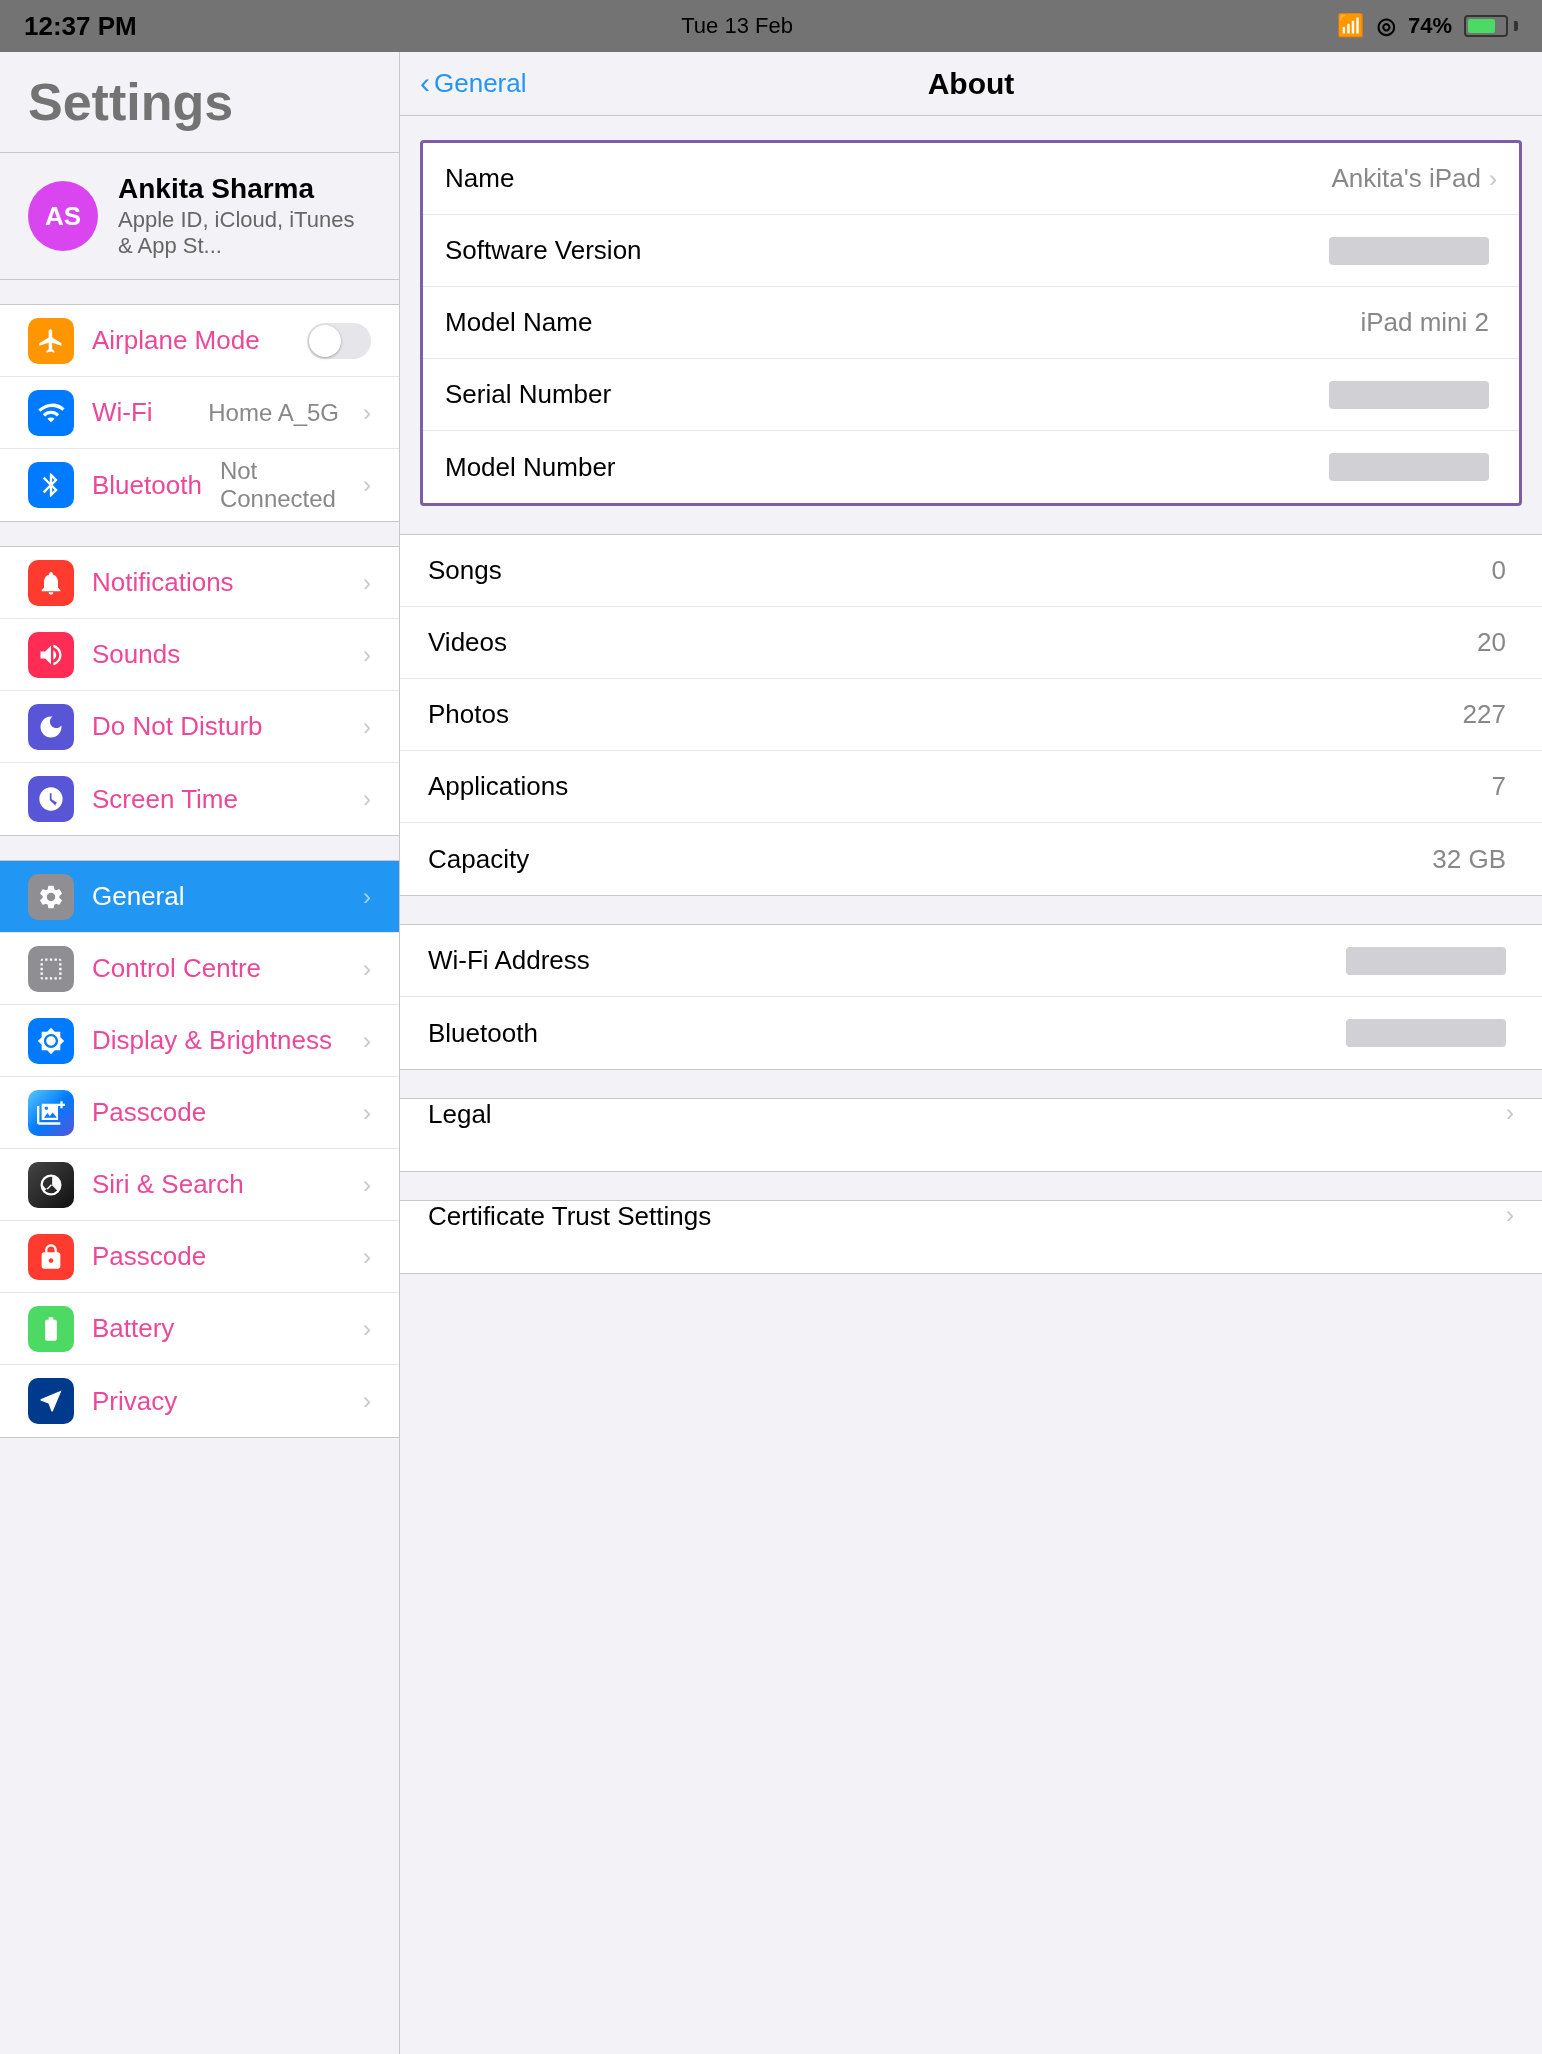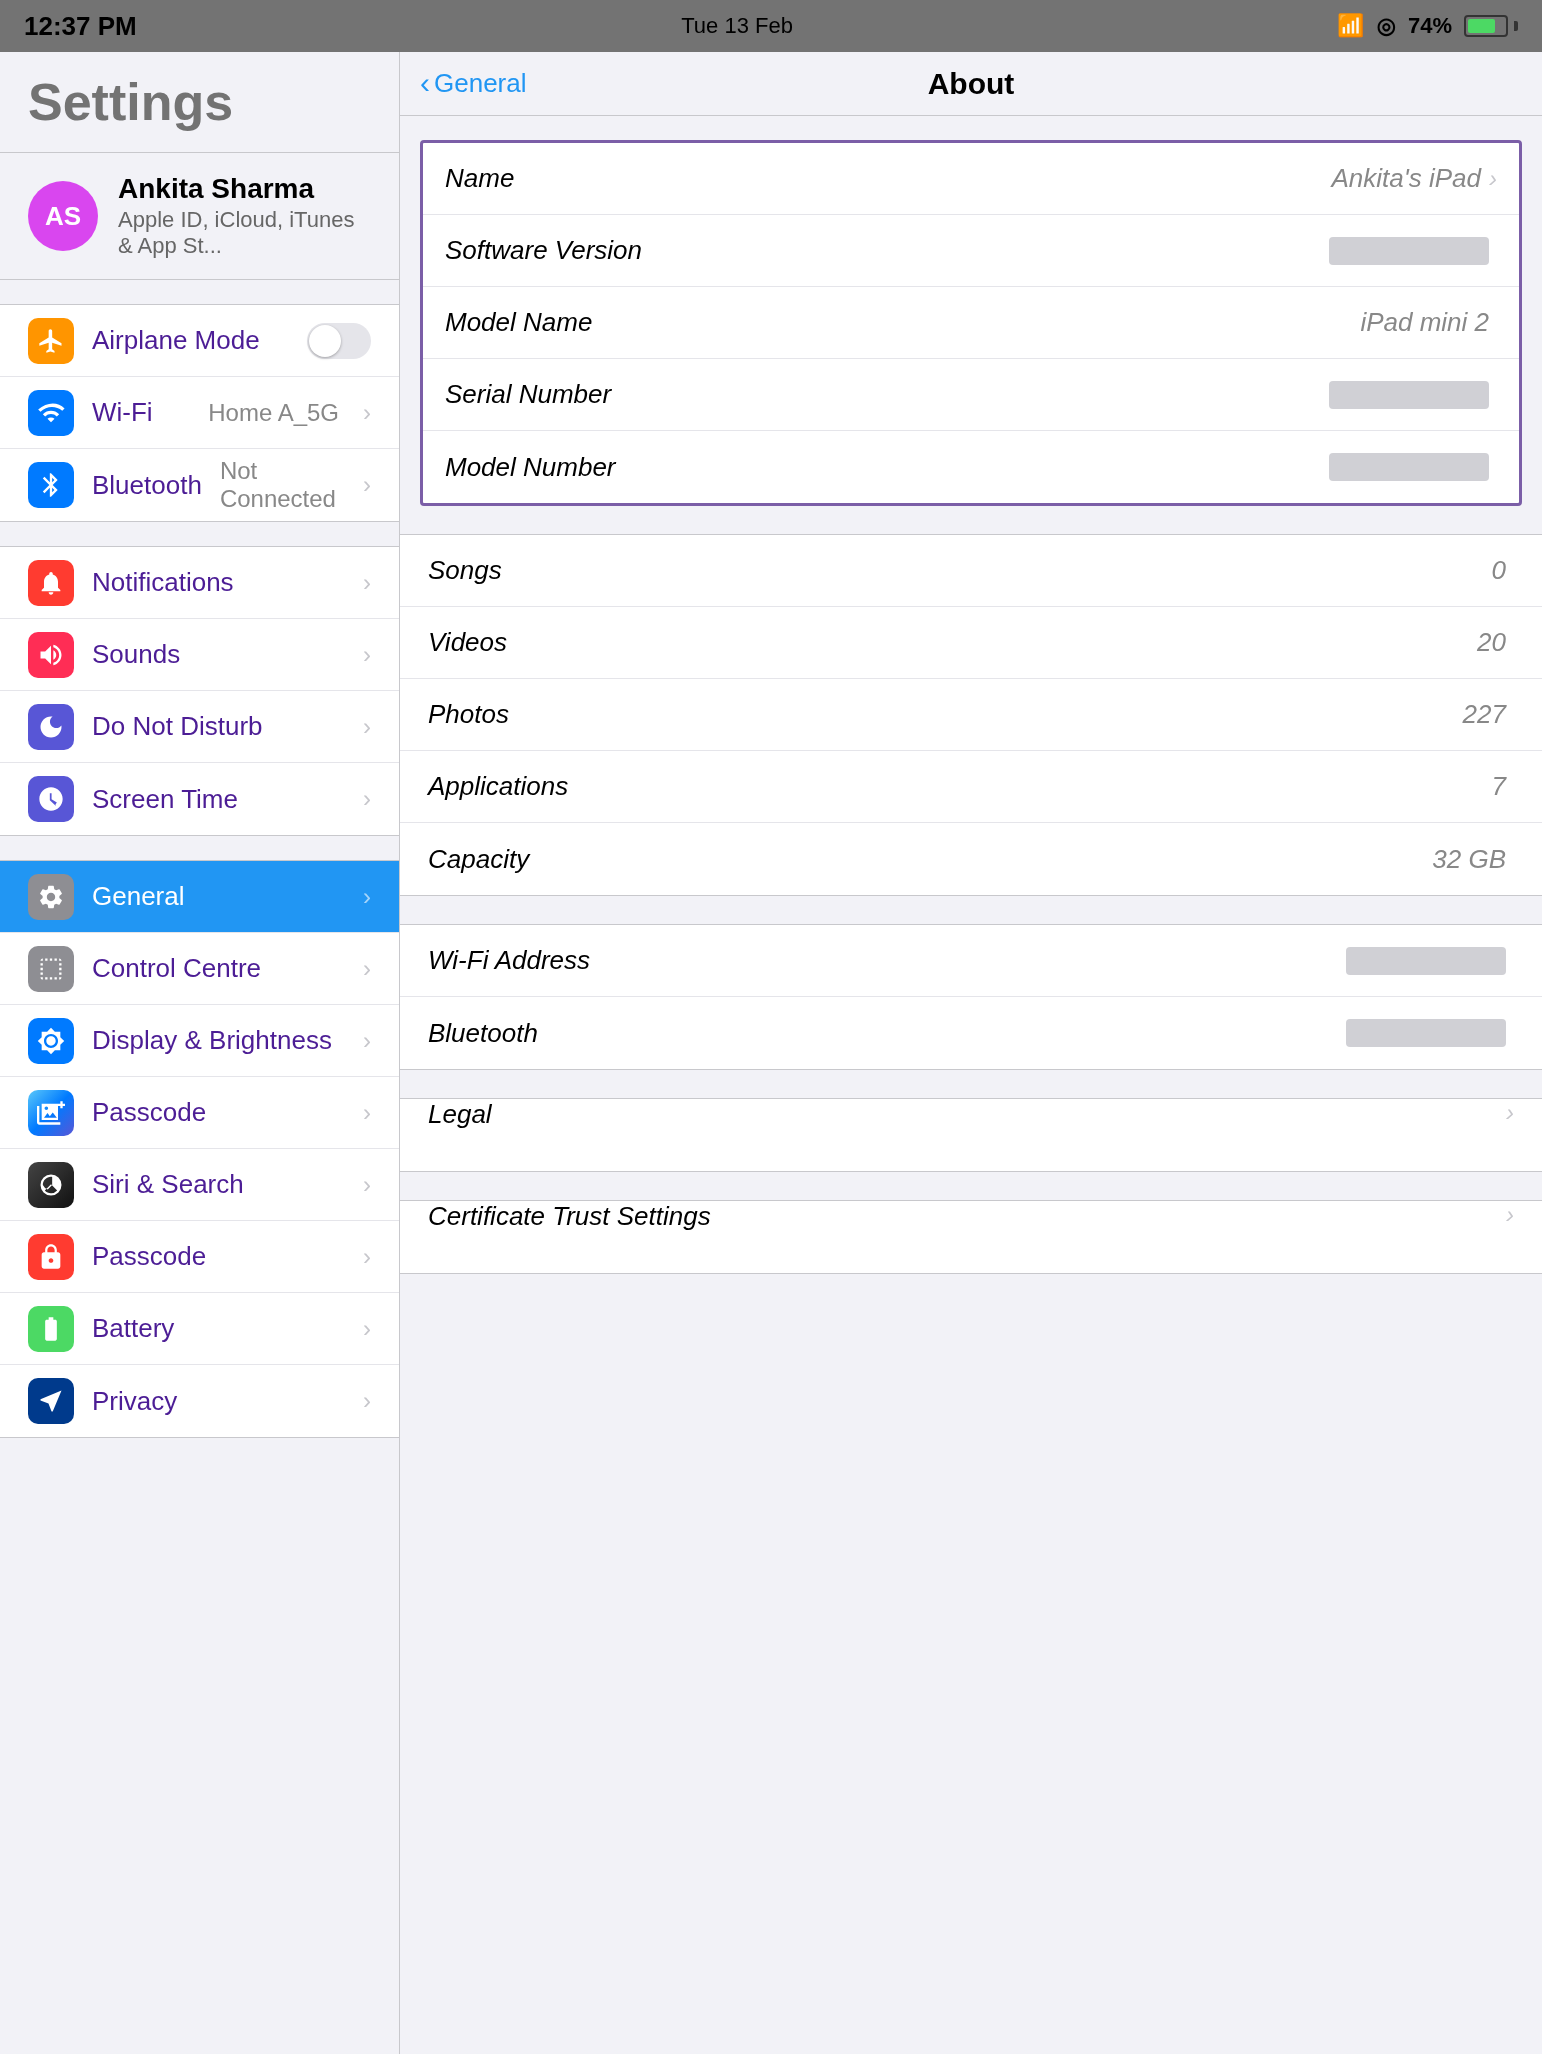--- a/index.html
+++ b/index.html
@@ -147,21 +147,21 @@
       border-radius: 10px;
       display: flex;
       align-items: center;
       justify-content: center;
       flex-shrink: 0;
     }
     .icon-wrap svg { width: 28px; height: 28px; }
 
     .item-label {
       font-size: 26px;
-      color: #4c1d95;
+      color: #ec4899;
       flex: 1;
     }
     .item-value {
       font-size: 24px;
       color: #888;
       margin-right: 6px;
     }
     .toggle-off {
       width: 64px;
       height: 36px;
@@ -221,21 +221,20 @@
     .right-title {
       font-size: 30px;
       font-weight: 600;
       color: #000;
     }
 
     
     .about-content {
       flex: 1;
       padding: 24px 0;
-      font-style: italic;
     }
 
     .info-group {
       background: #fff;
       border-top: 1px solid #c8c8cc;
       border-bottom: 1px solid #c8c8cc;
       margin-bottom: 28px;
     }
     .info-group.highlighted {
       border: 3px solid #7b5ea7;

